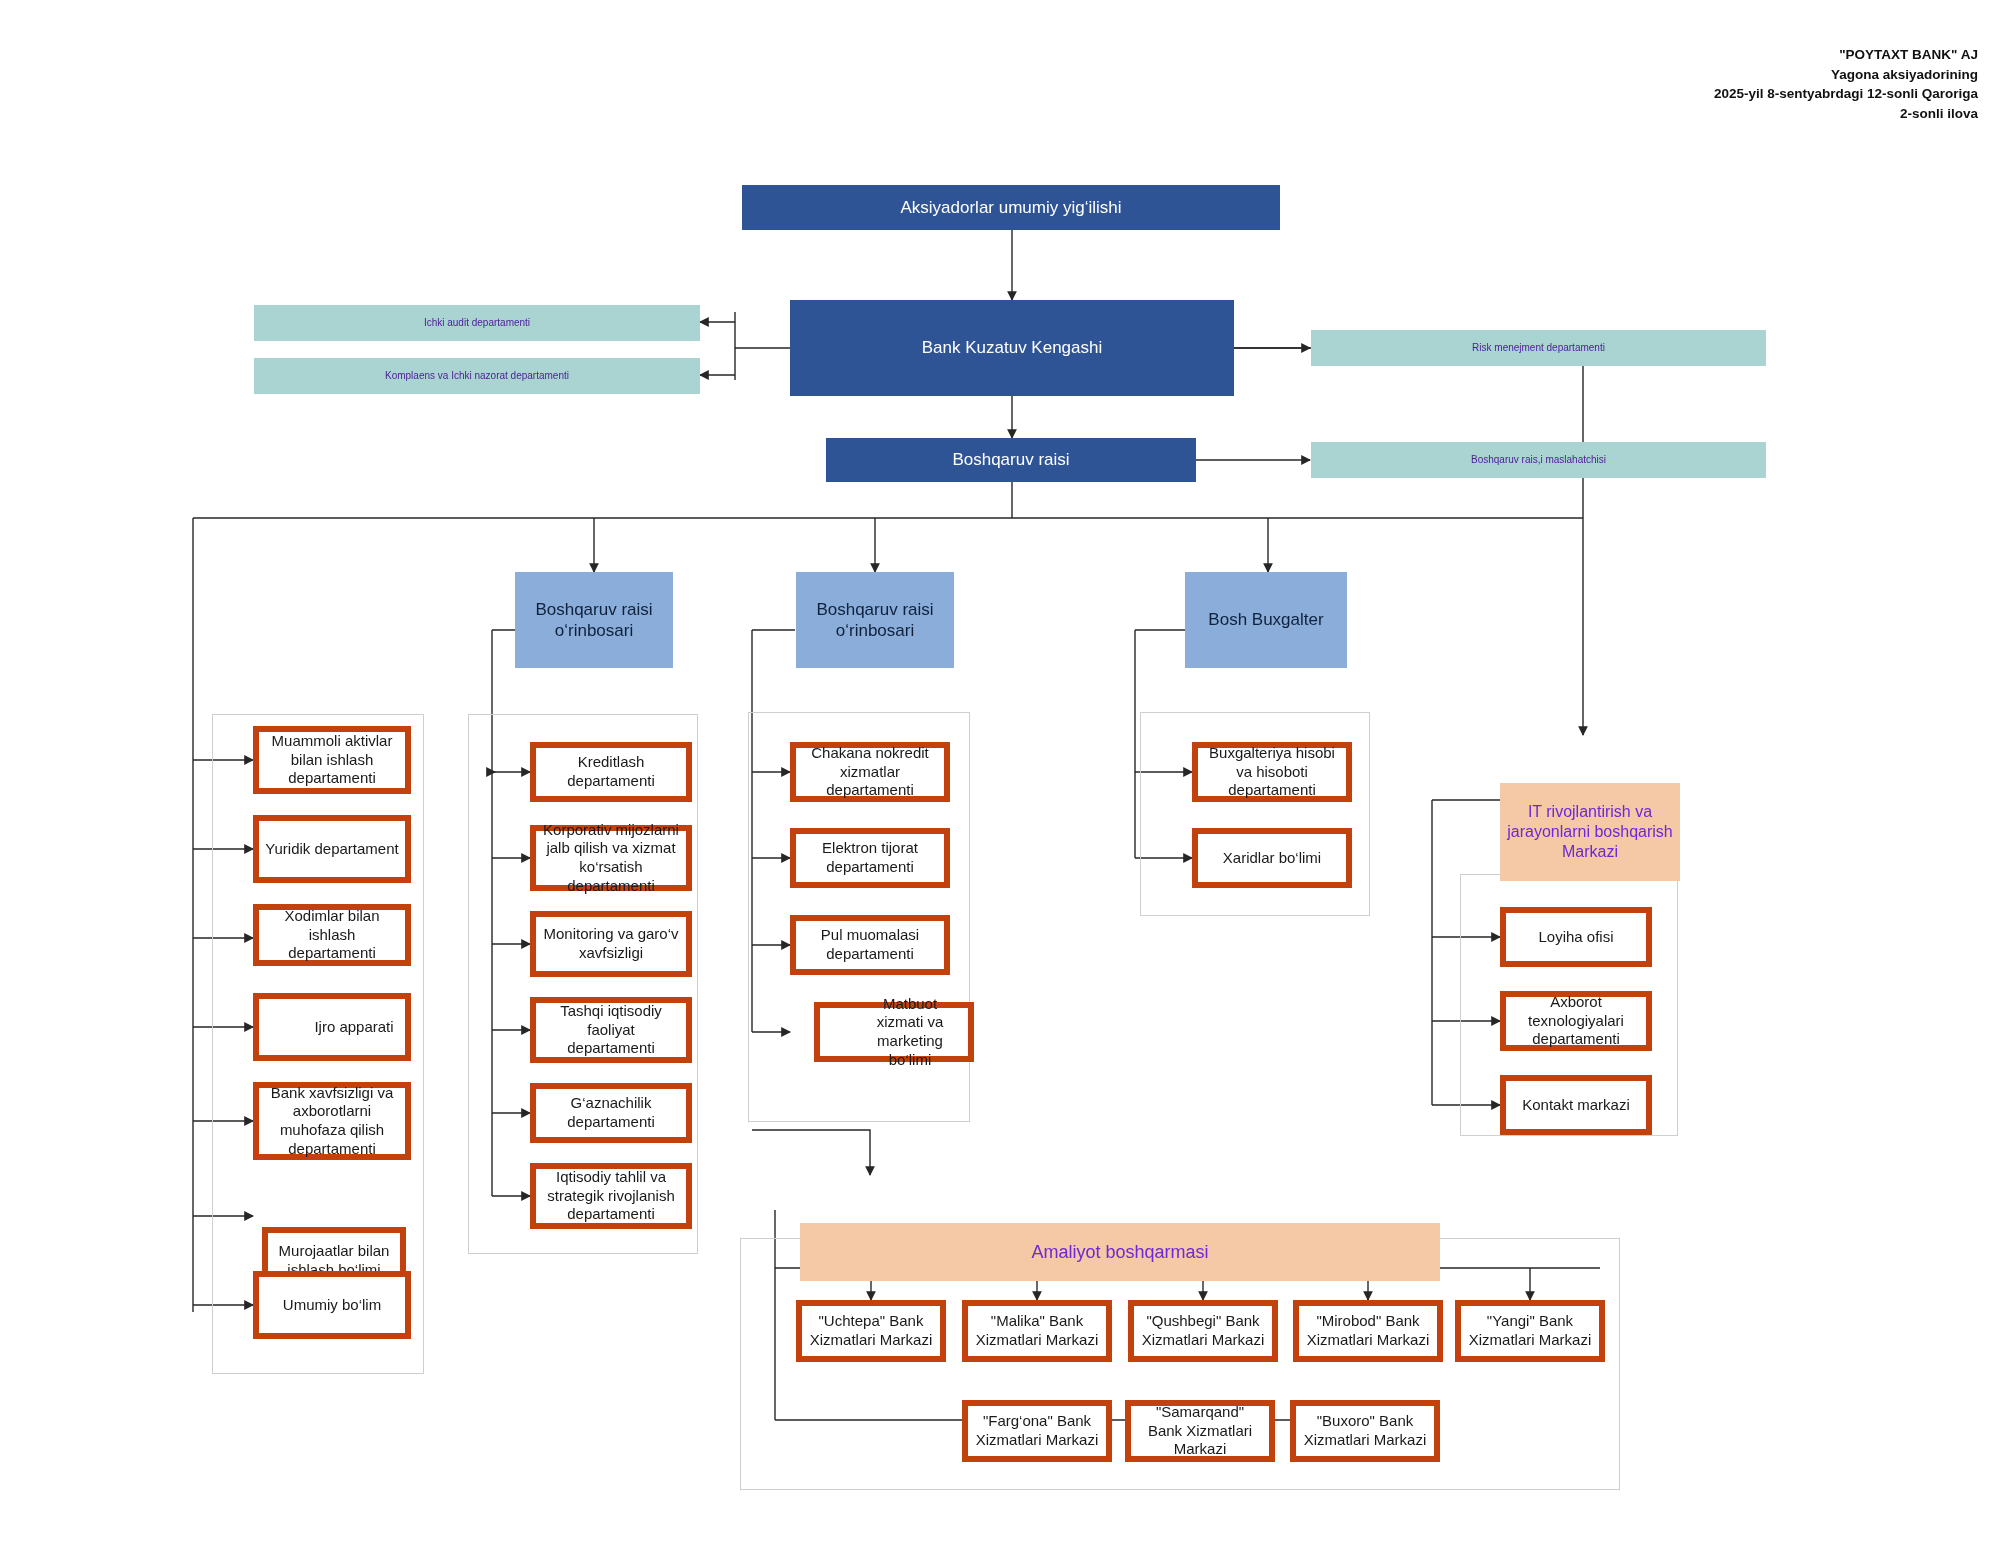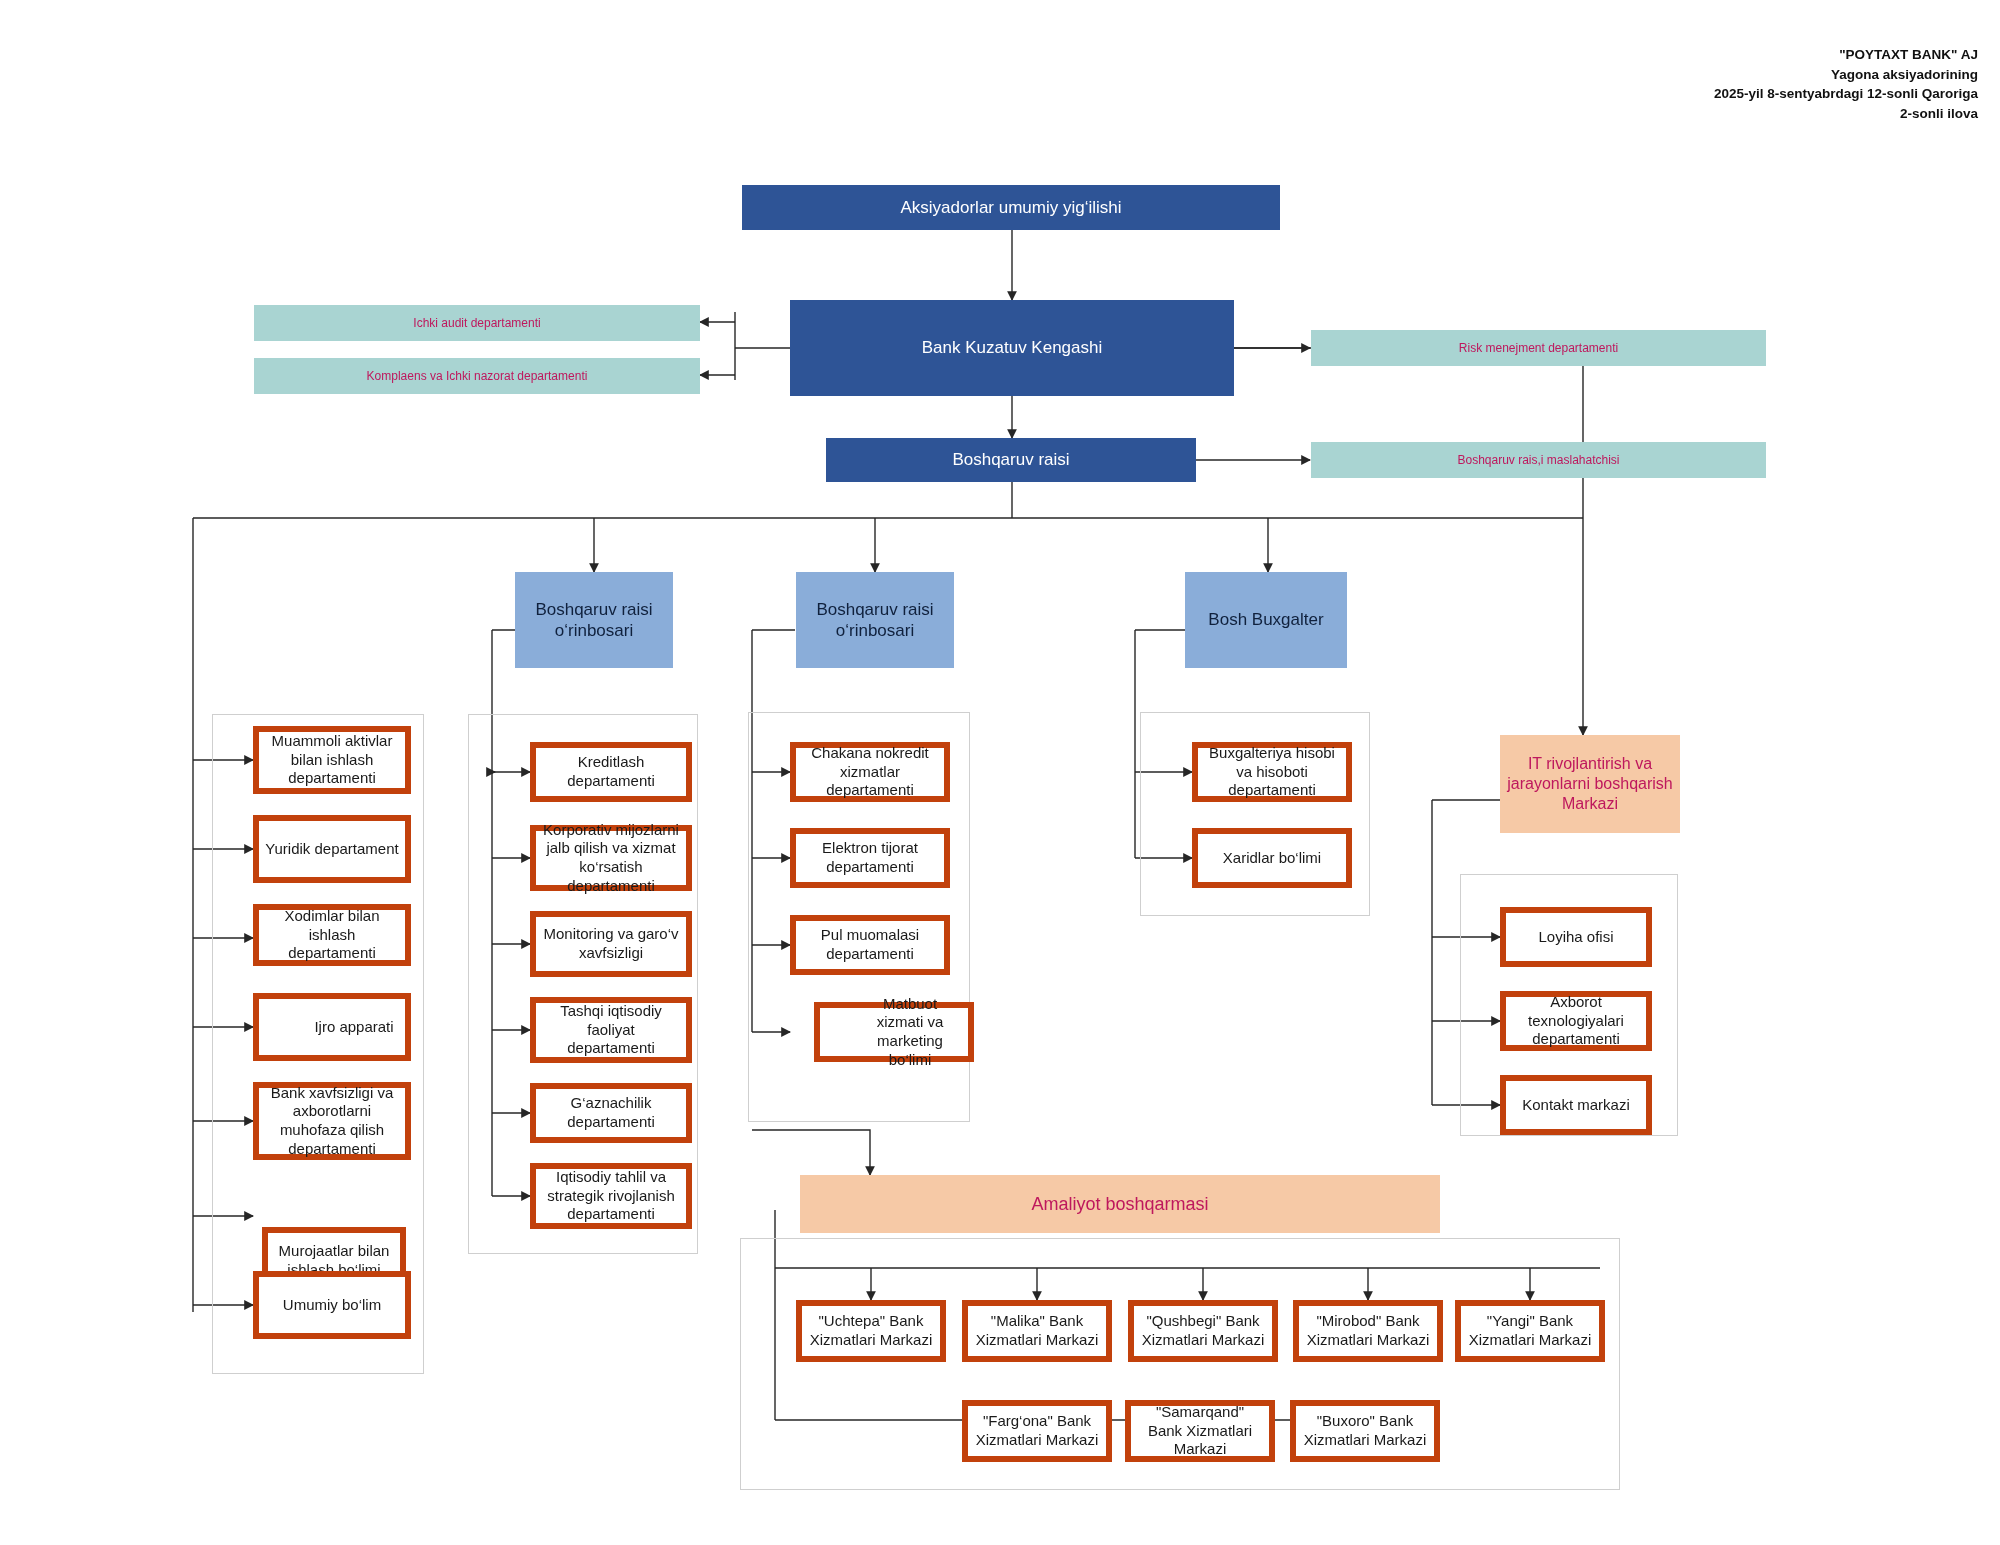--- a/index.html
+++ b/index.html
@@ -45,28 +45,29 @@
   }
   
   .n-mid {
     background: #8aadd9;
     color: #10213d;
     font-size: 17px;
   }
   
   .n-teal {
     background: #a9d4d2;
-    color: #be185d;
-    font-size: 12px;
+    color: #4c1d95;
+    font-size: 10px;
   }
   
   .n-orange {
     background: #f6c9a6;
-    color: #be185d;
+    color: #6d28d9;
     font-size: 16px;
+    margin-top: 48px;
   }
   
   .n-leaf {
     background: #ffffff;
     border: 6px solid #c2410c;
     color: #1a1a1a;
     font-size: 15px;
   }
   
   .frame {

